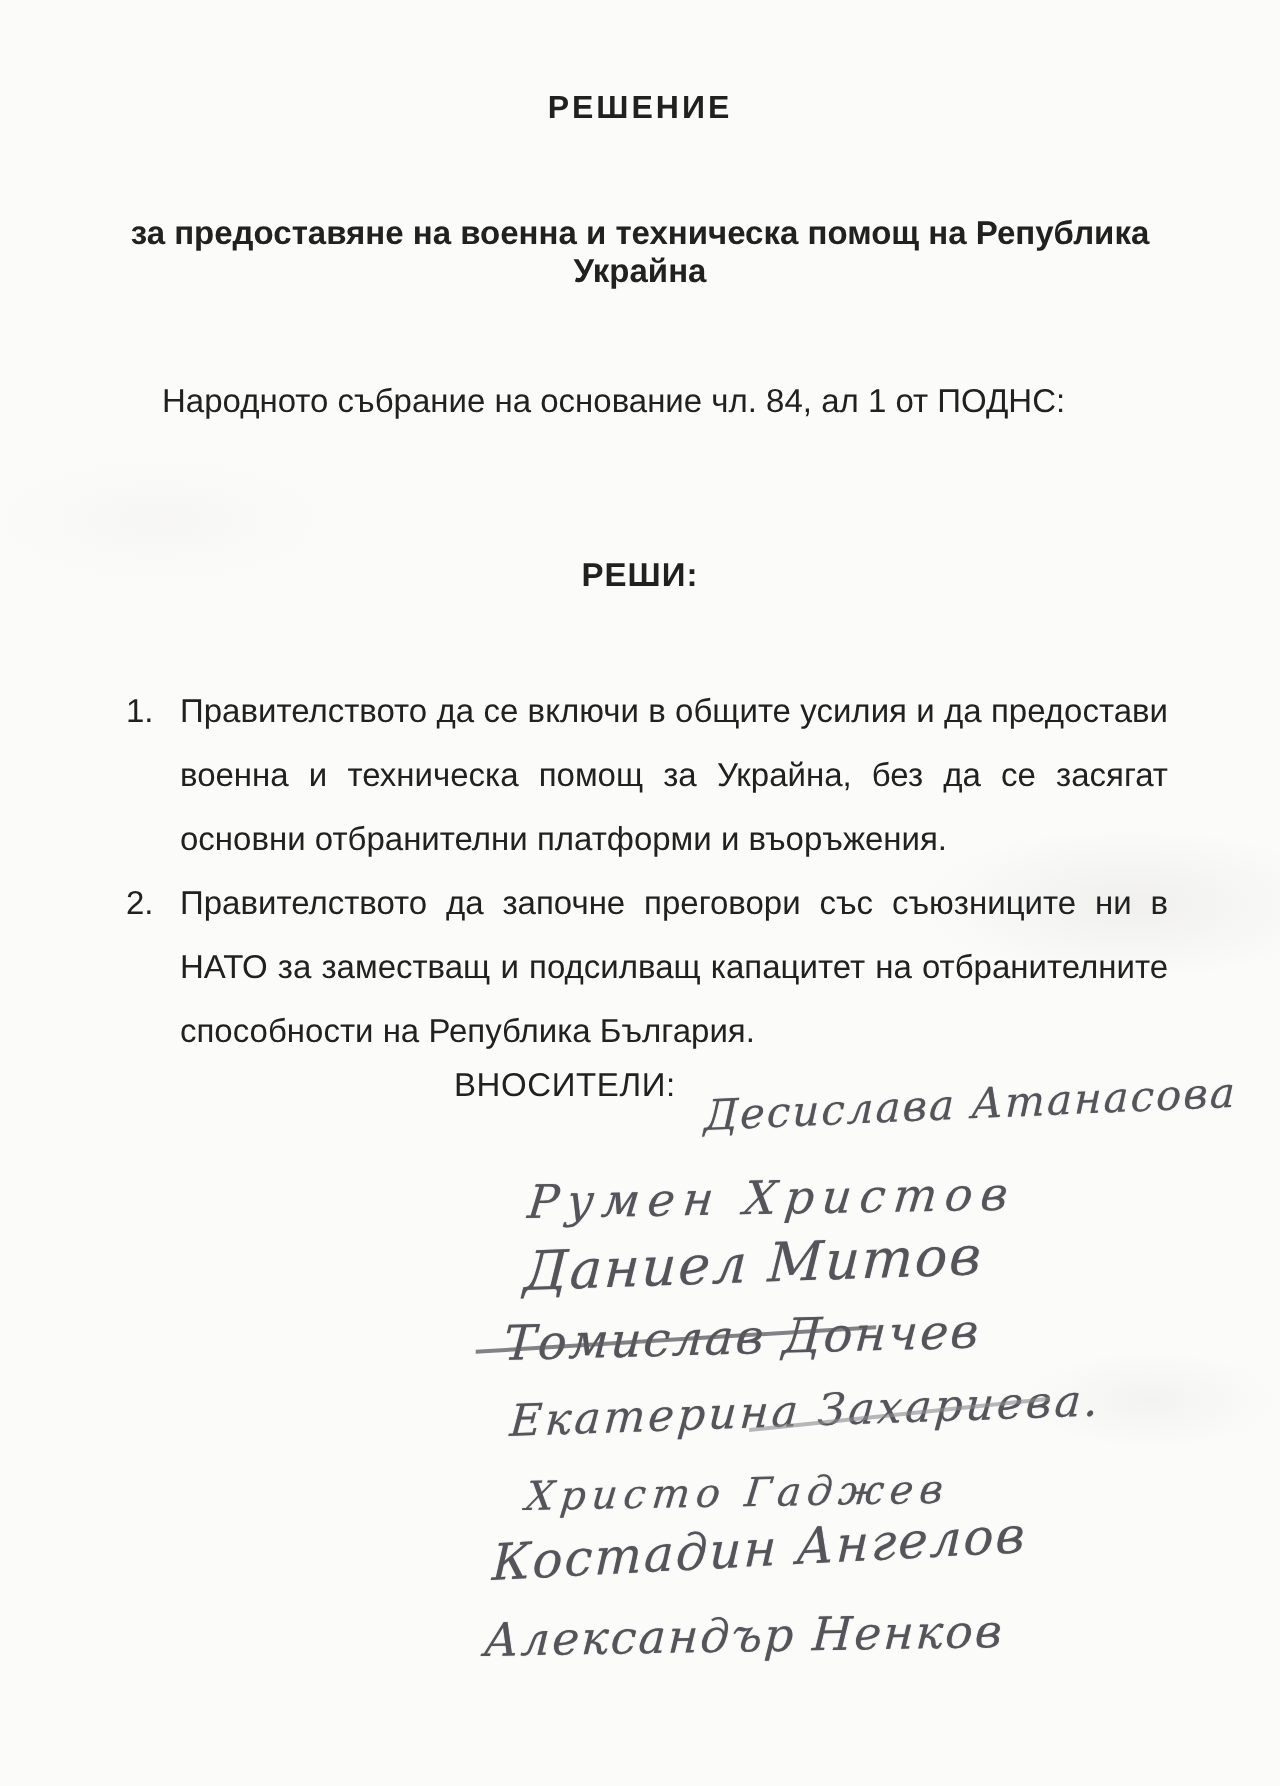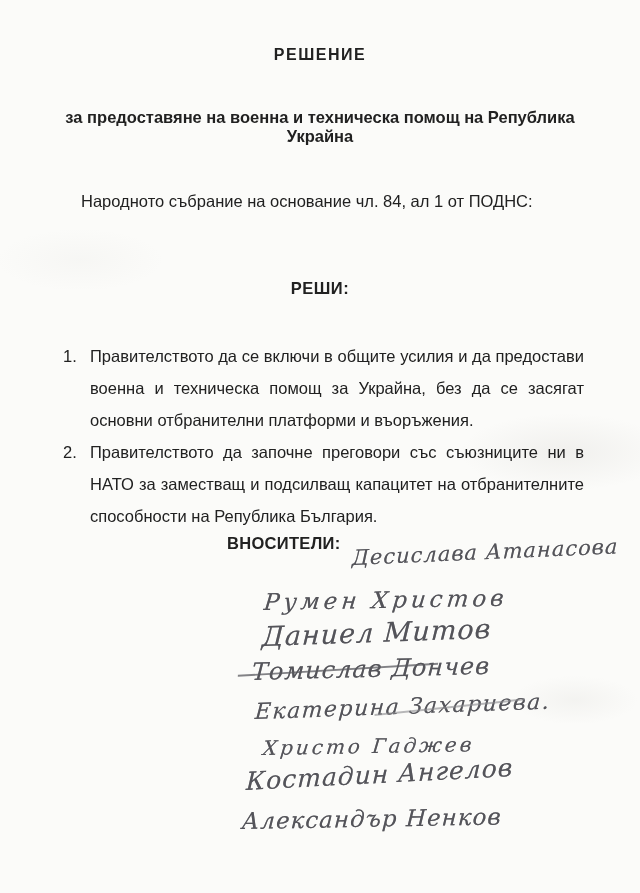--- a/index.html
+++ b/index.html
@@ -43,21 +43,21 @@
   .items{
     list-style:none;
     margin:42px 56px 0 63px;padding:0;
     font-size:16.5px;line-height:32px;
     text-align:justify;
   }
   .items li{position:relative;padding-left:27px;}
   .items .num{position:absolute;left:0;top:0;}
   .submitters{
     position:absolute;left:227px;top:534px;
-    font-size:16.5px;font-weight:bold;letter-spacing:0.3px;
+    font-size:16.5px;font-weight:normal;letter-spacing:0.3px;
   }
   
   .sig{
     position:absolute;
     font-family:"DejaVu Serif",serif;
     font-style:italic;
     color:#54545a;
     white-space:nowrap;
     transform-origin:left center;
     text-shadow:0 0 0.5px rgba(80,80,86,0.55);

